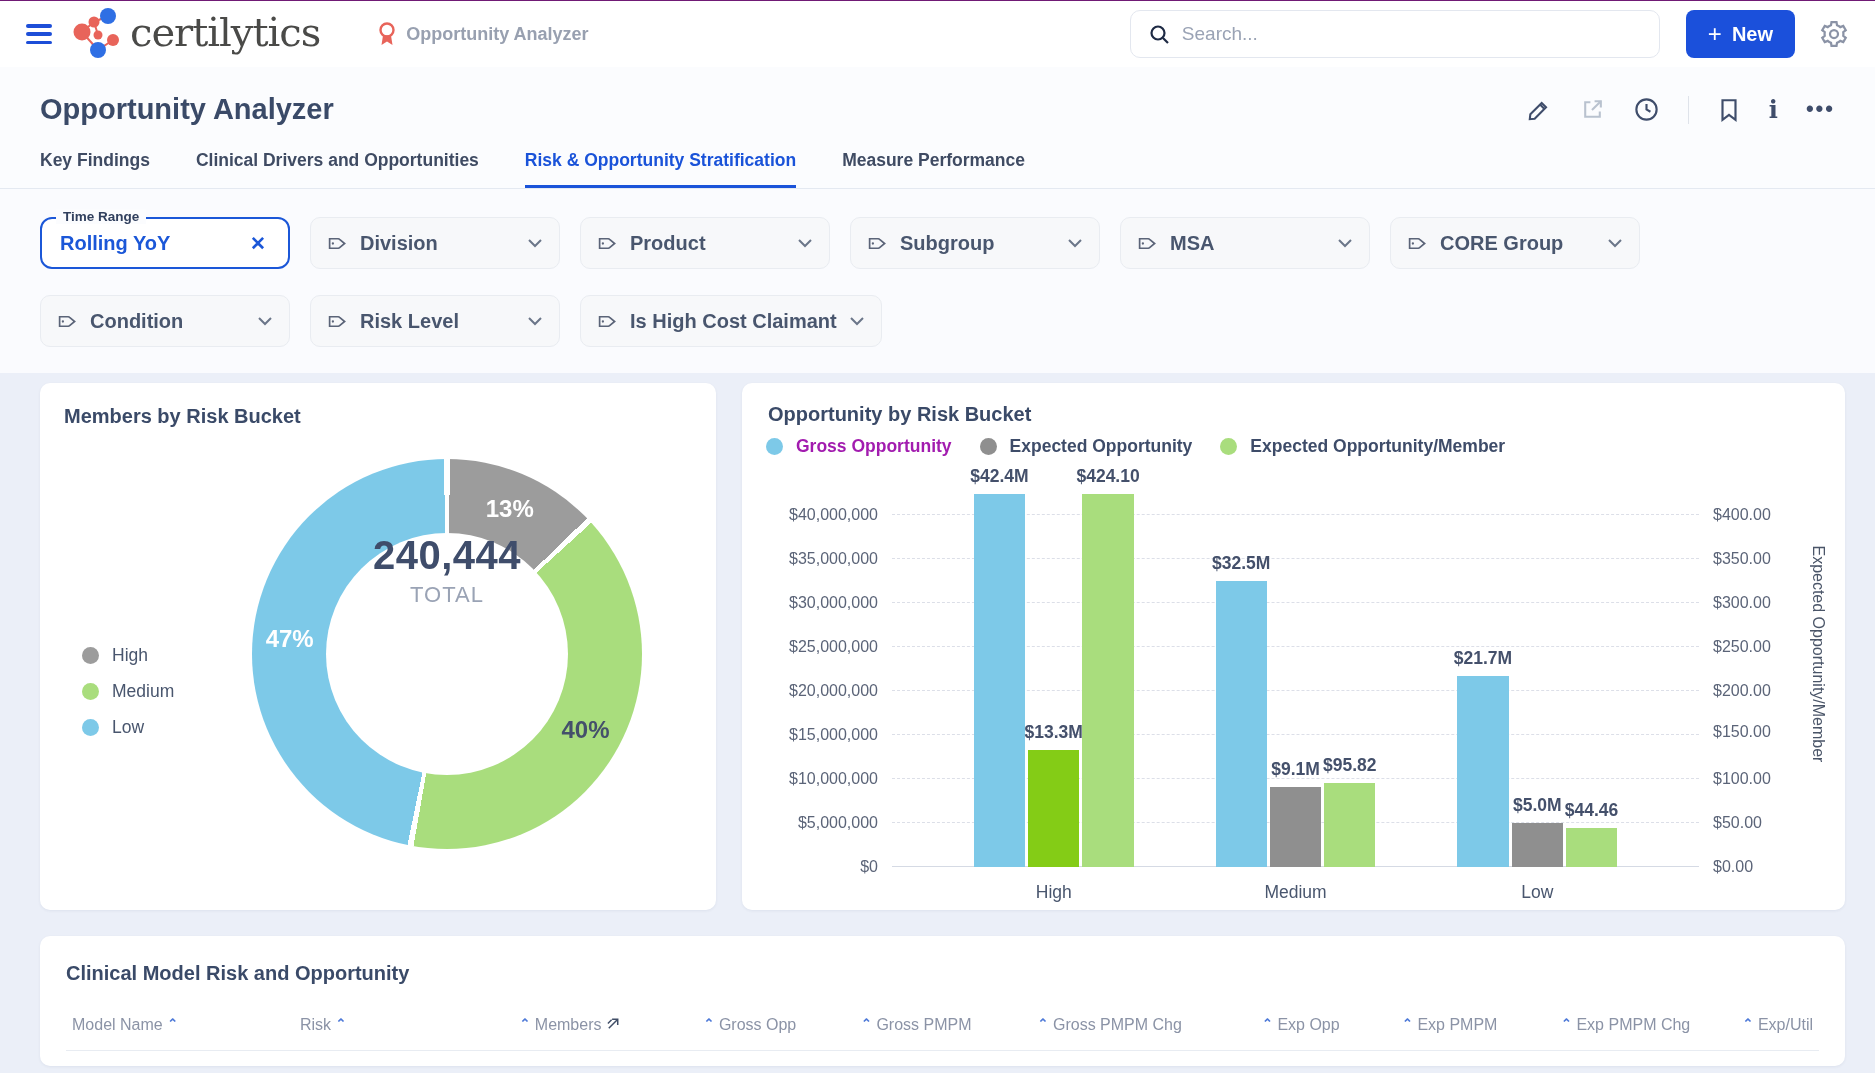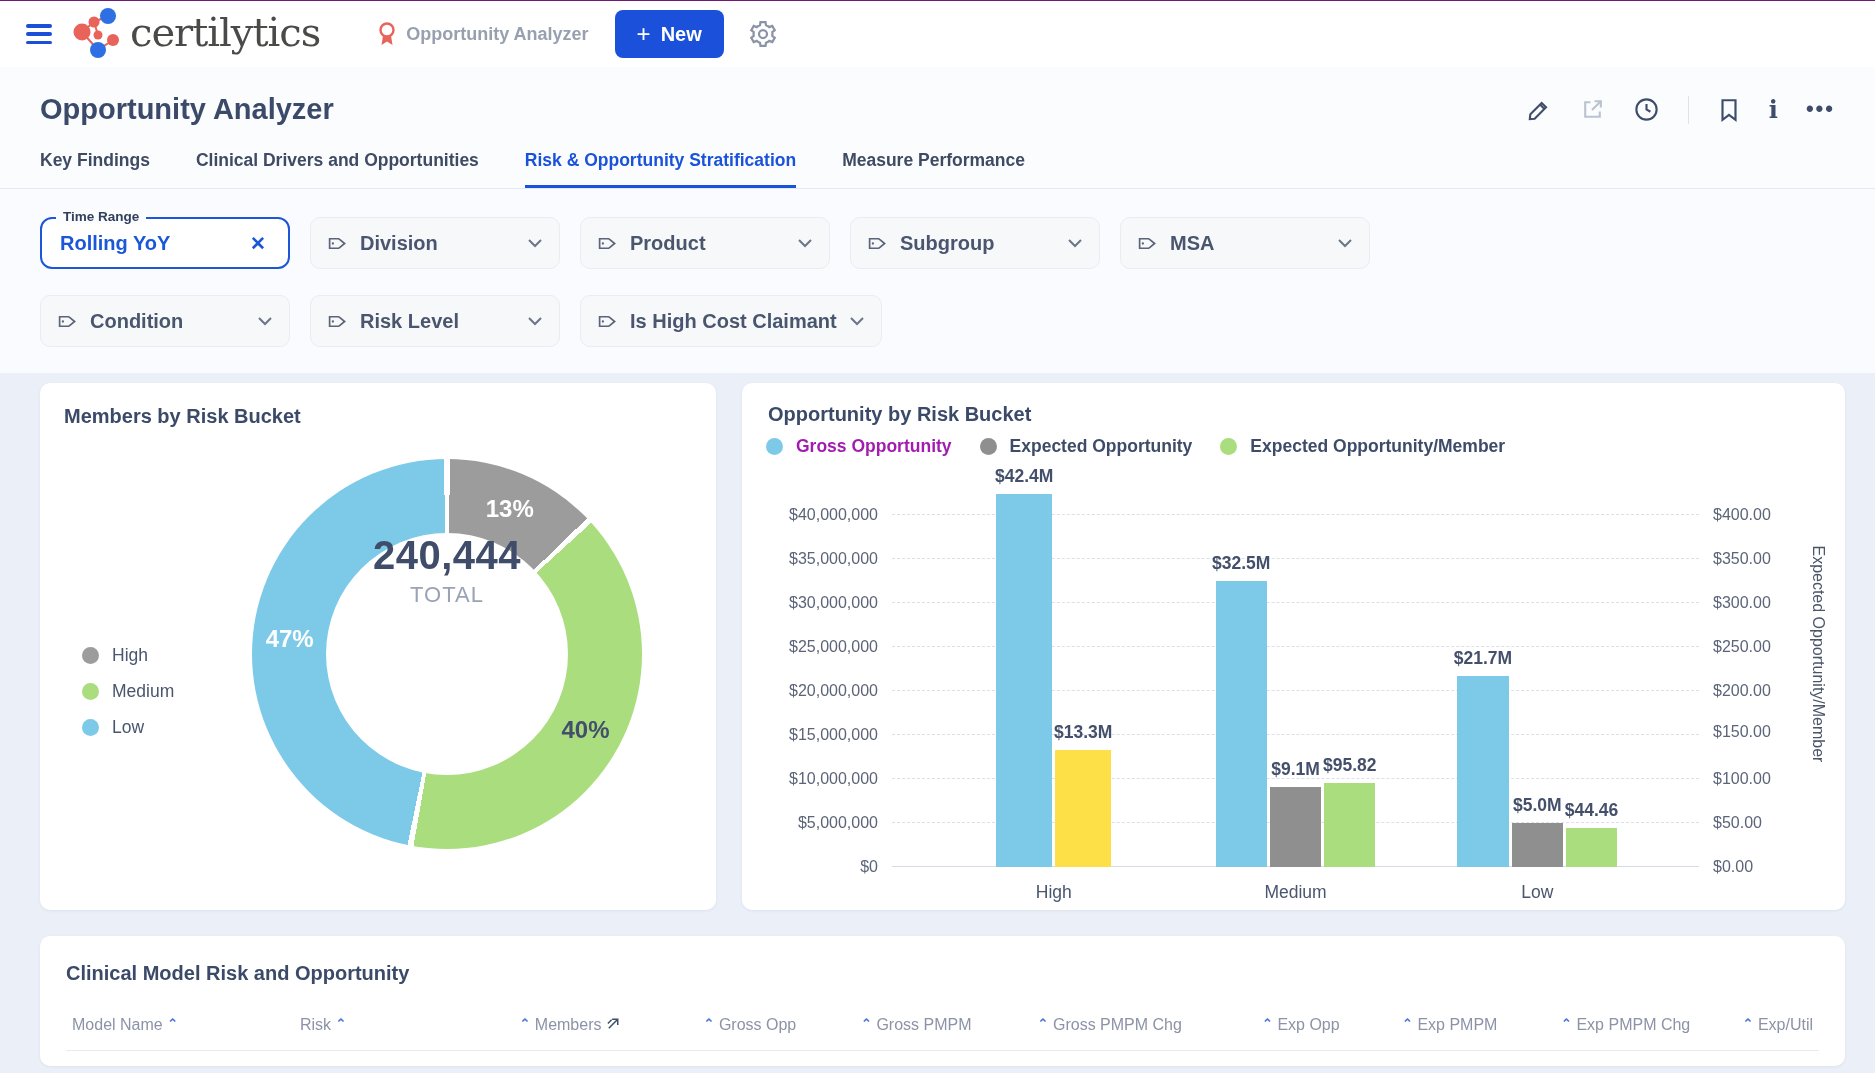--- a/index.html
+++ b/index.html
@@ -136,20 +136,29 @@
     <span class="wordmark">certilytics</span>
   </div>
   <div class="crumb">
     <span style="display:flex;">
       <svg width="22" height="26" viewBox="0 0 22 26" fill="none" stroke="#e8645a" stroke-width="2.4">
         <circle cx="11" cy="9" r="6.5"></circle>
         <path d="M7 14.5 L5.5 24 L11 20.5 L16.5 24 L15 14.5" fill="#e8645a" stroke="none"></path>
       </svg>
     </span>
     <span class="crumb-label">Opportunity Analyzer</span>
+  </div>
+  <div class="search-box">
+    <span style="display:flex;">
+      <svg width="21" height="21" viewBox="0 0 21 21" fill="none" stroke="#1e2a44" stroke-width="2.2">
+        <circle cx="9" cy="9" r="6.5"></circle>
+          <line x1="14" y1="14" x2="19" y2="19"></line>
+      </svg>
+    </span>
+    <input type="text" placeholder="Search..." style="">
   </div>
   <button class="new-btn">
     <span style="font-weight:normal;font-size:24px;line-height:1;">+</span>
     <span>New</span>
   </button>
   <span class="gear">
     <svg width="30" height="30" viewBox="0 0 24 24" fill="none" stroke="#8b93a6" stroke-width="1.8">
       <circle cx="12" cy="12" r="3.2"></circle>
       <path d="M19.4 13.5a7.6 7.6 0 0 0 0-3l2-1.6-2-3.4-2.4 1a7.6 7.6 0 0 0-2.6-1.5L14 2.5h-4l-.4 2.5a7.6 7.6 0 0 0-2.6 1.5l-2.4-1-2 3.4 2 1.6a7.6 7.6 0 0 0 0 3l-2 1.6 2 3.4 2.4-1a7.6 7.6 0 0 0 2.6 1.5l.4 2.5h4l.4-2.5a7.6 7.6 0 0 0 2.6-1.5l2.4 1 2-3.4z"></path>
     </svg>
@@ -253,20 +262,34 @@
               <circle cx="5.6" cy="10" r="1.1" fill="#5b6478" stroke="none"></circle>
             </svg>
           </span>
           <span class="lbl">MSA</span>
           <span style="display: flex;">
             <svg width="16" height="10" viewBox="0 0 16 10" fill="none" stroke="#6b7689" stroke-width="2">
               <path d="M2 2 L8 8 L14 2"></path>
             </svg>
           </span>
         </div>
+        <div class="chip">
+          <span style="display: flex;">
+            <svg width="21" height="21" viewBox="0 0 20 20" fill="none" stroke="#5b6478" stroke-width="1.6">
+              <path d="M2.5 5.5 h8.2 a1.8 1.8 0 0 1 1.3.55 L16.8 10 l-4.8 4 a1.8 1.8 0 0 1-1.3.5 H2.5 z"></path>
+              <circle cx="5.6" cy="10" r="1.1" fill="#5b6478" stroke="none"></circle>
+            </svg>
+          </span>
+          <span class="lbl">CORE Group</span>
+          <span style="display: flex;">
+            <svg width="16" height="10" viewBox="0 0 16 10" fill="none" stroke="#6b7689" stroke-width="2">
+              <path d="M2 2 L8 8 L14 2"></path>
+            </svg>
+          </span>
+        </div>
       </div>
     <div class="chip-row" id="chiprow2" style="margin-bottom:0;">
         <div class="chip">
           <span style="display: flex;">
             <svg width="21" height="21" viewBox="0 0 20 20" fill="none" stroke="#5b6478" stroke-width="1.6">
               <path d="M2.5 5.5 h8.2 a1.8 1.8 0 0 1 1.3.55 L16.8 10 l-4.8 4 a1.8 1.8 0 0 1-1.3.5 H2.5 z"></path>
               <circle cx="5.6" cy="10" r="1.1" fill="#5b6478" stroke="none"></circle>
             </svg>
           </span>
           <span class="lbl">Condition</span>
@@ -375,22 +398,25 @@
             <div class="gridline" style="bottom: 132px;"></div>
             <div class="gridline" style="bottom: 88px;"></div>
             <div class="gridline" style="bottom: 44px;"></div>
             <div class="baseline"></div>
           </div>
         <div class="groups" id="groups" style="left:128px;right:130px;bottom:36px;height:388px;">
             <div class="bargroup">
               <div class="bar" style="background: rgb(125, 201, 232); height: 373.12px;">
                 <span class="bar-lbl">$42.4M</span>
               </div>
-              <div class="bar" style="background: #fde047; height: 117.04px;">
+              <div class="bar" style="background: #84cc16; height: 117.04px;">
                 <span class="bar-lbl">$13.3M</span>
+              </div>
+              <div class="bar" style="background: rgb(169, 221, 125); height: 373.208px;">
+                <span class="bar-lbl">$424.10</span>
               </div>
             </div>
             <div class="bargroup">
               <div class="bar" style="background: rgb(125, 201, 232); height: 286px;">
                 <span class="bar-lbl">$32.5M</span>
               </div>
               <div class="bar" style="background: rgb(143, 143, 143); height: 80.08px;">
                 <span class="bar-lbl">$9.1M</span>
               </div>
               <div class="bar" style="background: rgb(169, 221, 125); height: 84.3216px;">

